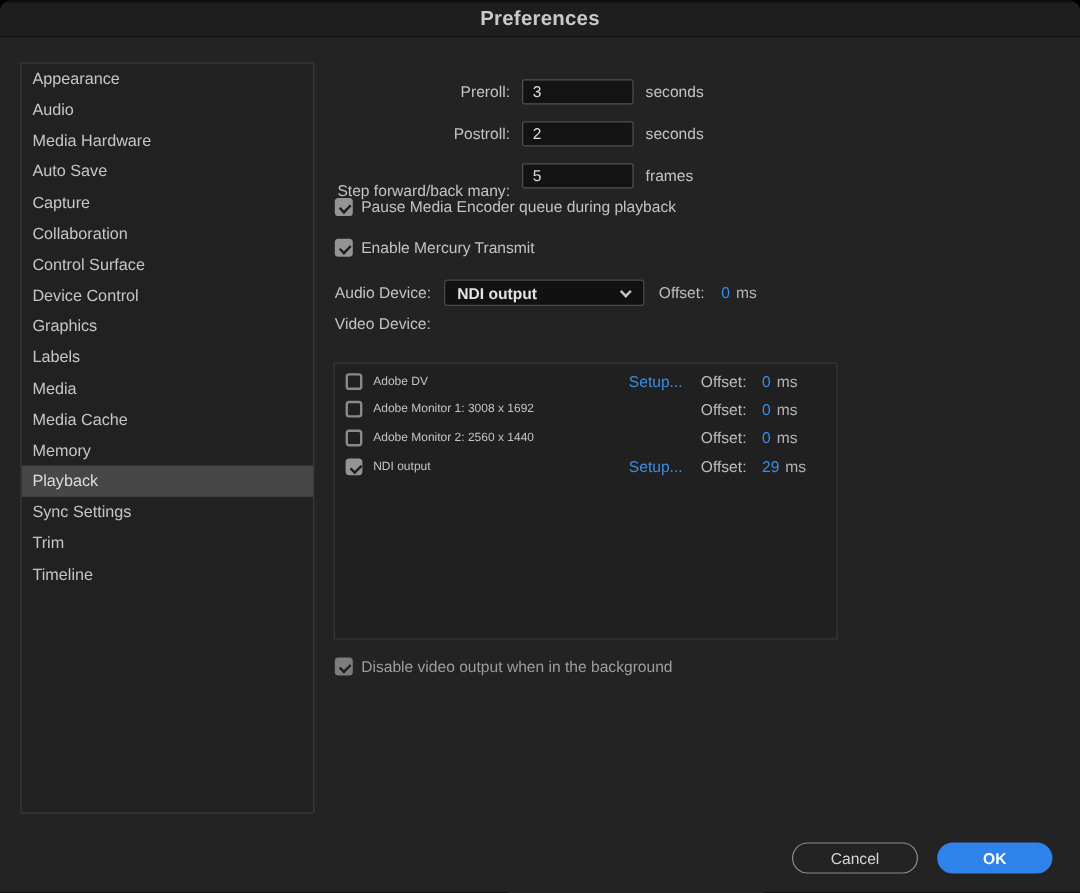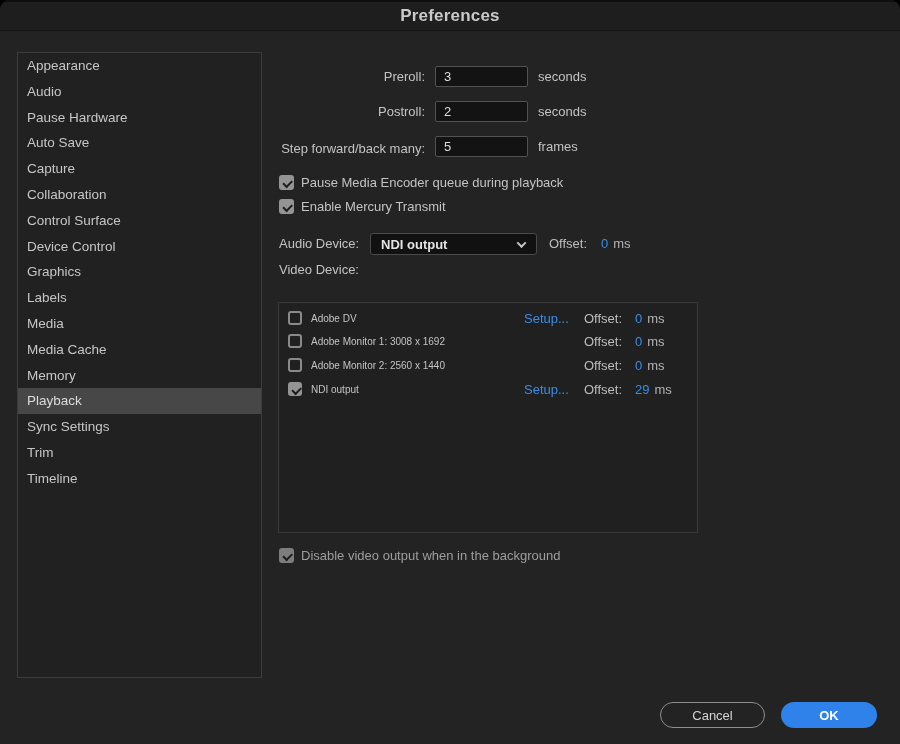--- a/index.html
+++ b/index.html
@@ -75,21 +75,21 @@
 
 <div class="window">
 
   <div class="titlebar">
     <span>Preferences</span>
   </div>
 
   <div class="sidebar" id="sidebar">
       <div class="sb-item">Appearance</div>
       <div class="sb-item">Audio</div>
-      <div class="sb-item">Pause Hardware</div>
+      <div class="sb-item">Media Hardware</div>
       <div class="sb-item">Auto Save</div>
       <div class="sb-item">Capture</div>
       <div class="sb-item">Collaboration</div>
       <div class="sb-item">Control Surface</div>
       <div class="sb-item">Device Control</div>
       <div class="sb-item">Graphics</div>
       <div class="sb-item">Labels</div>
       <div class="sb-item">Media</div>
       <div class="sb-item">Media Cache</div>
       <div class="sb-item">Memory</div>
@@ -100,25 +100,25 @@
     </div>
 
   <span class="abs flabel" style="top:66px">Preroll:</span>
   <input class="field" style="top: 66px;" value="3">
   <span class="abs funit" style="top:66px">seconds</span>
 
   <span class="abs flabel" style="top:101px">Postroll:</span>
   <input class="field" style="top: 101px;" value="2">
   <span class="abs funit" style="top:101px">seconds</span>
 
-  <span class="abs flabel" style="top:138px">Step forward/back many:</span>
+  <span class="abs flabel" style="top:148px">Step forward/back many:</span>
   <input class="field" style="top: 136px;" value="5">
   <span class="abs funit" style="top:136px">frames</span>
 
-  <div class="cbrow" style="top:173px">
+  <div class="cbrow" style="top:163px">
     <span class="cb checked"></span>
     <span class="cblabel">Pause Media Encoder queue during playback</span>
   </div>
   <div class="cbrow" style="top:197px">
     <span class="cb checked"></span>
     <span class="cblabel">Enable Mercury Transmit</span>
   </div>
 
   <span class="abs" style="left:279px; top:233px; line-height:22px;">Audio Device:</span>
   <div class="dropdown">

